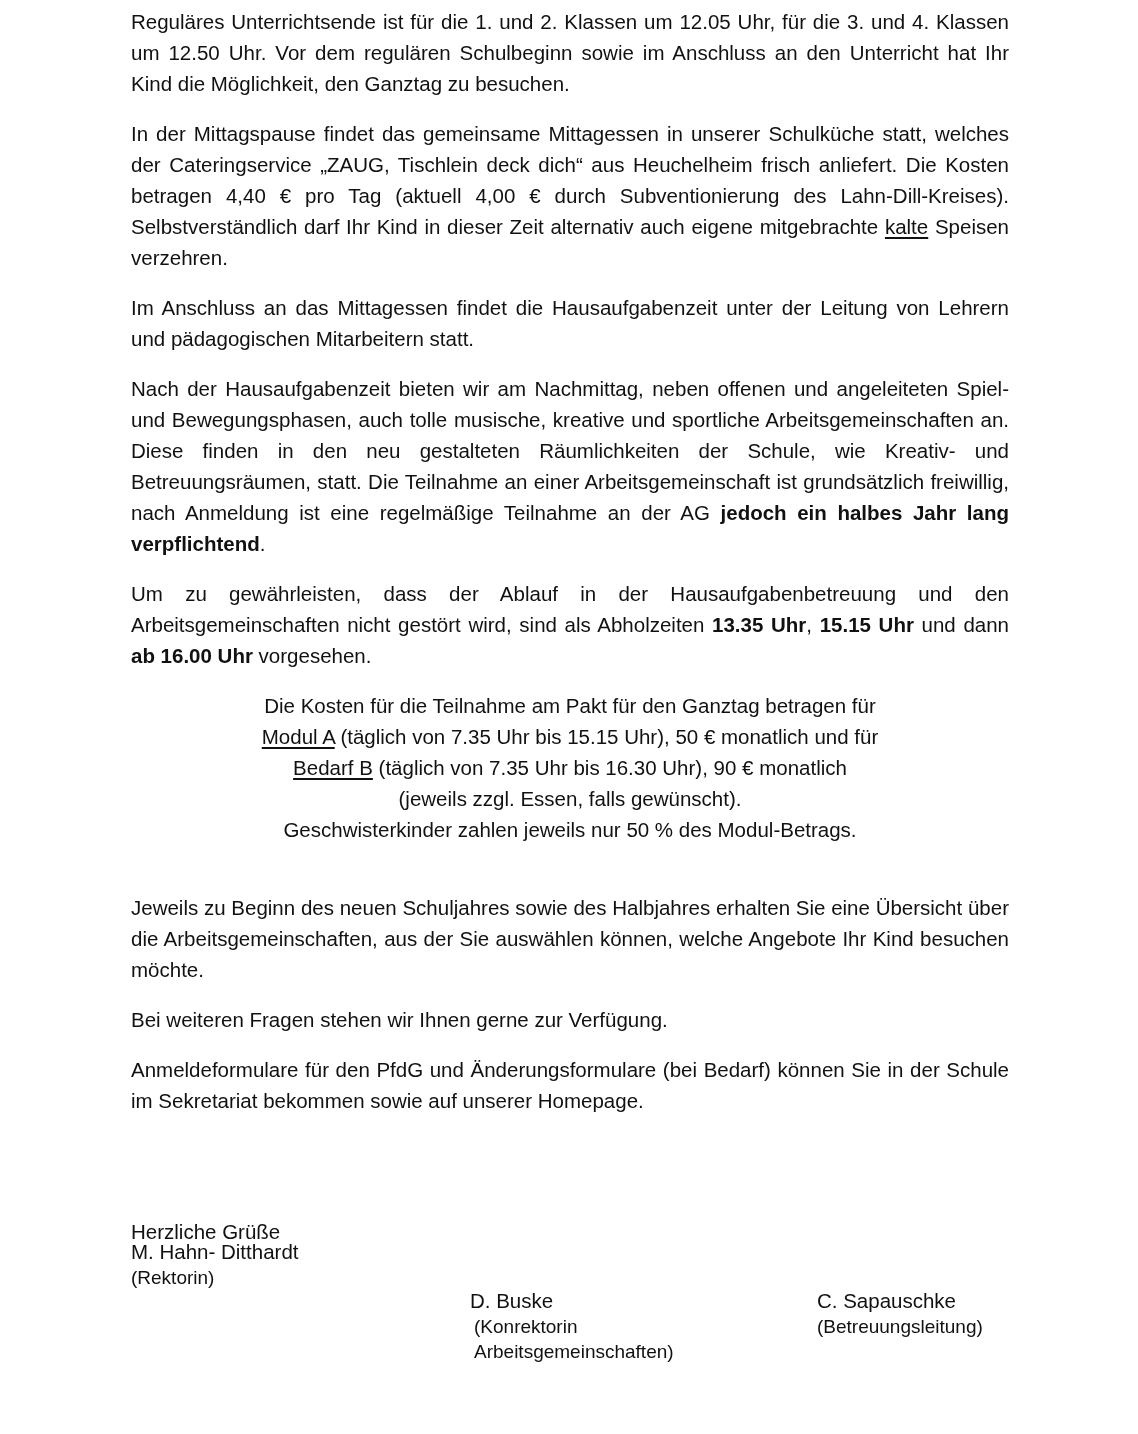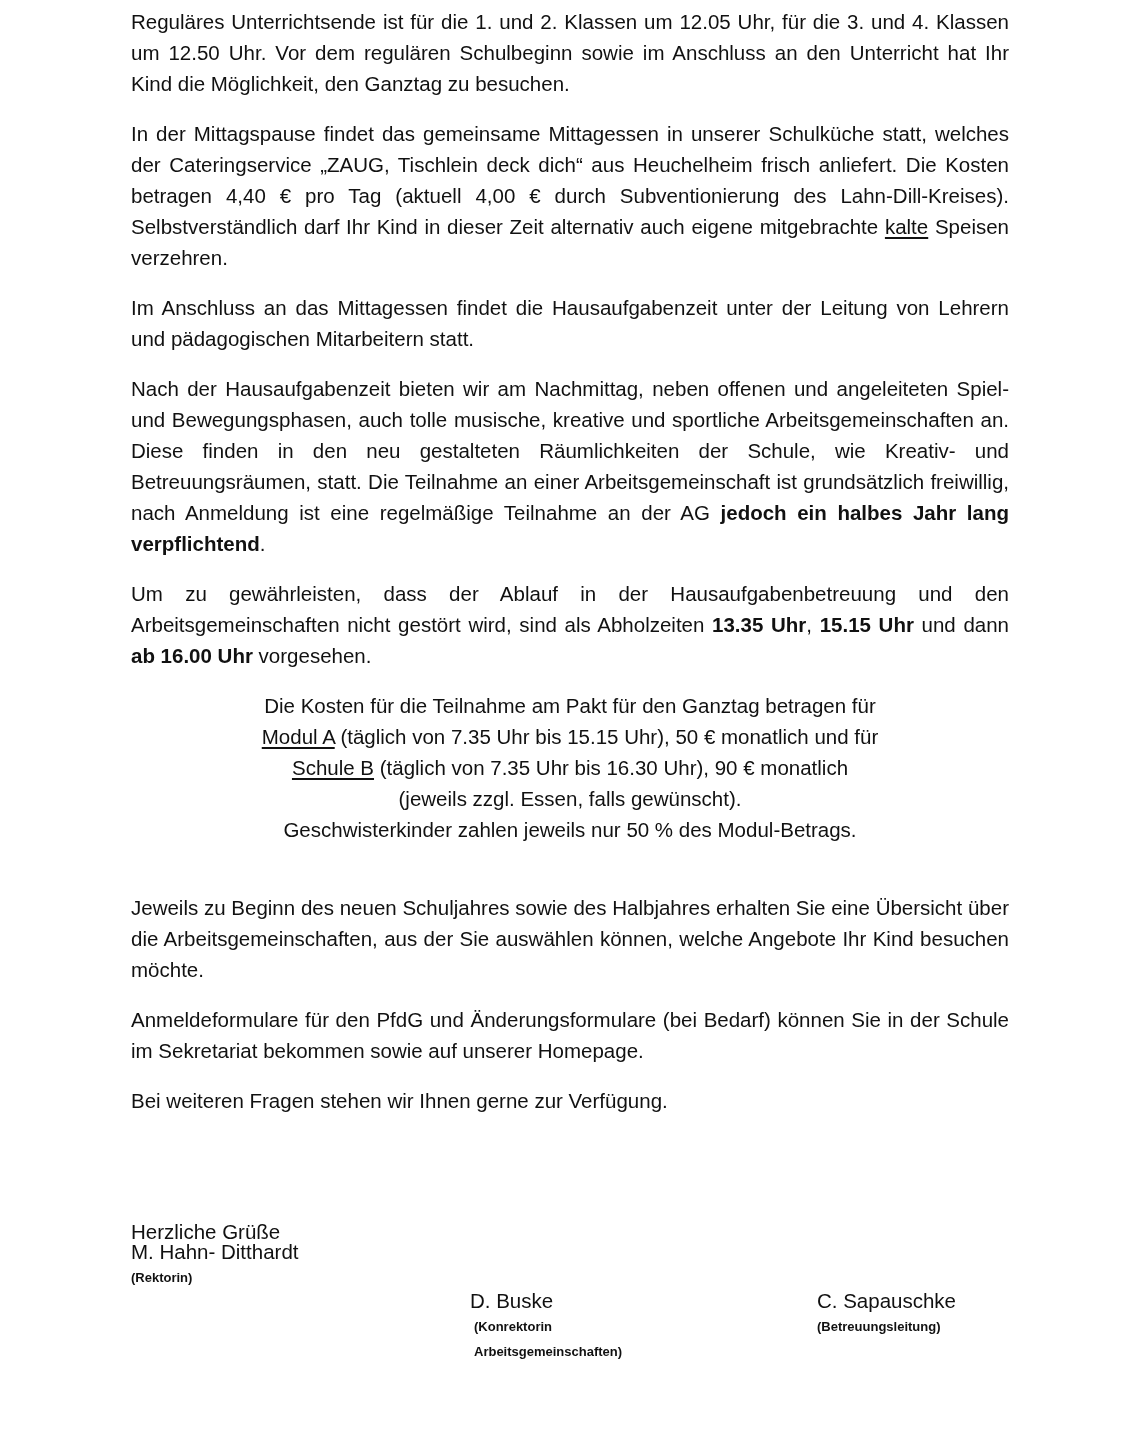--- a/index.html
+++ b/index.html
@@ -35,49 +35,49 @@
       width: 878px;
     }
     u { text-decoration: underline; text-underline-offset: 3px; }
     b { font-weight: bold; }
     .sig-col {
       position: absolute;
       font-size: 20.5px;
       line-height: 26px;
     }
     .sig-name { display: block; }
-    .sig-role { display: block; font-size: 13px; line-height: 25px; font-weight: bold; }
+    .sig-role { display: block; font-size: 19px; line-height: 25px; }
   </style>
 </head>
 <body>
 
 <div class="page">
   <p class="para">Reguläres Unterrichtsende ist für die 1. und 2. Klassen um 12.05 Uhr, für die 3. und 4. Klassen um 12.50 Uhr. Vor dem regulären Schulbeginn sowie im Anschluss an den Unterricht hat Ihr Kind die Möglichkeit, den Ganztag zu besuchen.</p>
 
   <p class="para"><span>In der Mittagspause findet das gemeinsame Mittagessen in unserer Schulküche statt, welches der Cateringservice „ZAUG, Tischlein deck dich“ aus Heuchelheim frisch anliefert. Die Kosten betragen 4,40 € pro Tag (aktuell 4,00 € durch Subventionierung des Lahn-Dill-Kreises). Selbstverständlich darf Ihr Kind in dieser Zeit alternativ auch eigene mitgebrachte </span><u>kalte</u><span> Speisen verzehren.</span></p>
 
   <p class="para">Im Anschluss an das Mittagessen findet die Hausaufgabenzeit unter der Leitung von Lehrern und pädagogischen Mitarbeitern statt.</p>
 
   <p class="para"><span>Nach der Hausaufgabenzeit bieten wir am Nachmittag, neben offenen und angeleiteten Spiel- und Bewegungsphasen, auch tolle musische, kreative und sportliche Arbeitsgemeinschaften an. Diese finden in den neu gestalteten Räumlichkeiten der Schule, wie Kreativ- und Betreuungsräumen, statt. Die Teilnahme an einer Arbeitsgemeinschaft ist grundsätzlich freiwillig, nach Anmeldung ist eine regelmäßige Teilnahme an der AG </span><b>jedoch ein halbes Jahr lang verpflichtend</b><span>.</span></p>
 
   <p class="para"><span>Um zu gewährleisten, dass der Ablauf in der Hausaufgabenbetreuung und den Arbeitsgemeinschaften nicht gestört wird, sind als Abholzeiten </span><b>13.35 Uhr</b><span>, </span><b>15.15 Uhr</b><span> und dann </span><b>ab 16.00 Uhr</b><span> vorgesehen.</span></p>
 
   <div class="left">
     <div>Die Kosten für die Teilnahme am Pakt für den Ganztag betragen für</div>
     <div><u>Modul A</u><span> (täglich von 7.35 Uhr bis 15.15 Uhr), 50 € monatlich und für</span></div>
-    <div><u>Schule B</u><span> (täglich von 7.35 Uhr bis 16.30 Uhr), 90 € monatlich</span></div>
+    <div><u>Bedarf B</u><span> (täglich von 7.35 Uhr bis 16.30 Uhr), 90 € monatlich</span></div>
     <div>(jeweils zzgl. Essen, falls gewünscht).</div>
     <div>Geschwisterkinder zahlen jeweils nur 50 % des Modul-Betrags.</div>
   </div>
 </div>
 
 <div class="block" style="top:892px;">
   <p class="para">Jeweils zu Beginn des neuen Schuljahres sowie des Halbjahres erhalten Sie eine Übersicht über die Arbeitsgemeinschaften, aus der Sie auswählen können, welche Angebote Ihr Kind besuchen möchte.</p>
+  <p class="para">Bei weiteren Fragen stehen wir Ihnen gerne zur Verfügung.</p>
   <p class="para">Anmeldeformulare für den PfdG und Änderungsformulare (bei Bedarf) können Sie in der Schule im Sekretariat bekommen sowie auf unserer Homepage.</p>
-  <p class="para">Bei weiteren Fragen stehen wir Ihnen gerne zur Verfügung.</p>
 </div>
 
 <div class="block" style="top:1216px;">Herzliche Grüße</div>
 
 <div>
   <div class="sig-col" style="left:131px; top:1239px;">
     <span class="sig-name">M. Hahn- Ditthardt</span>
     <span class="sig-role">(Rektorin)</span>
   </div>
   <div class="sig-col" style="left:470px; top:1288px;">

